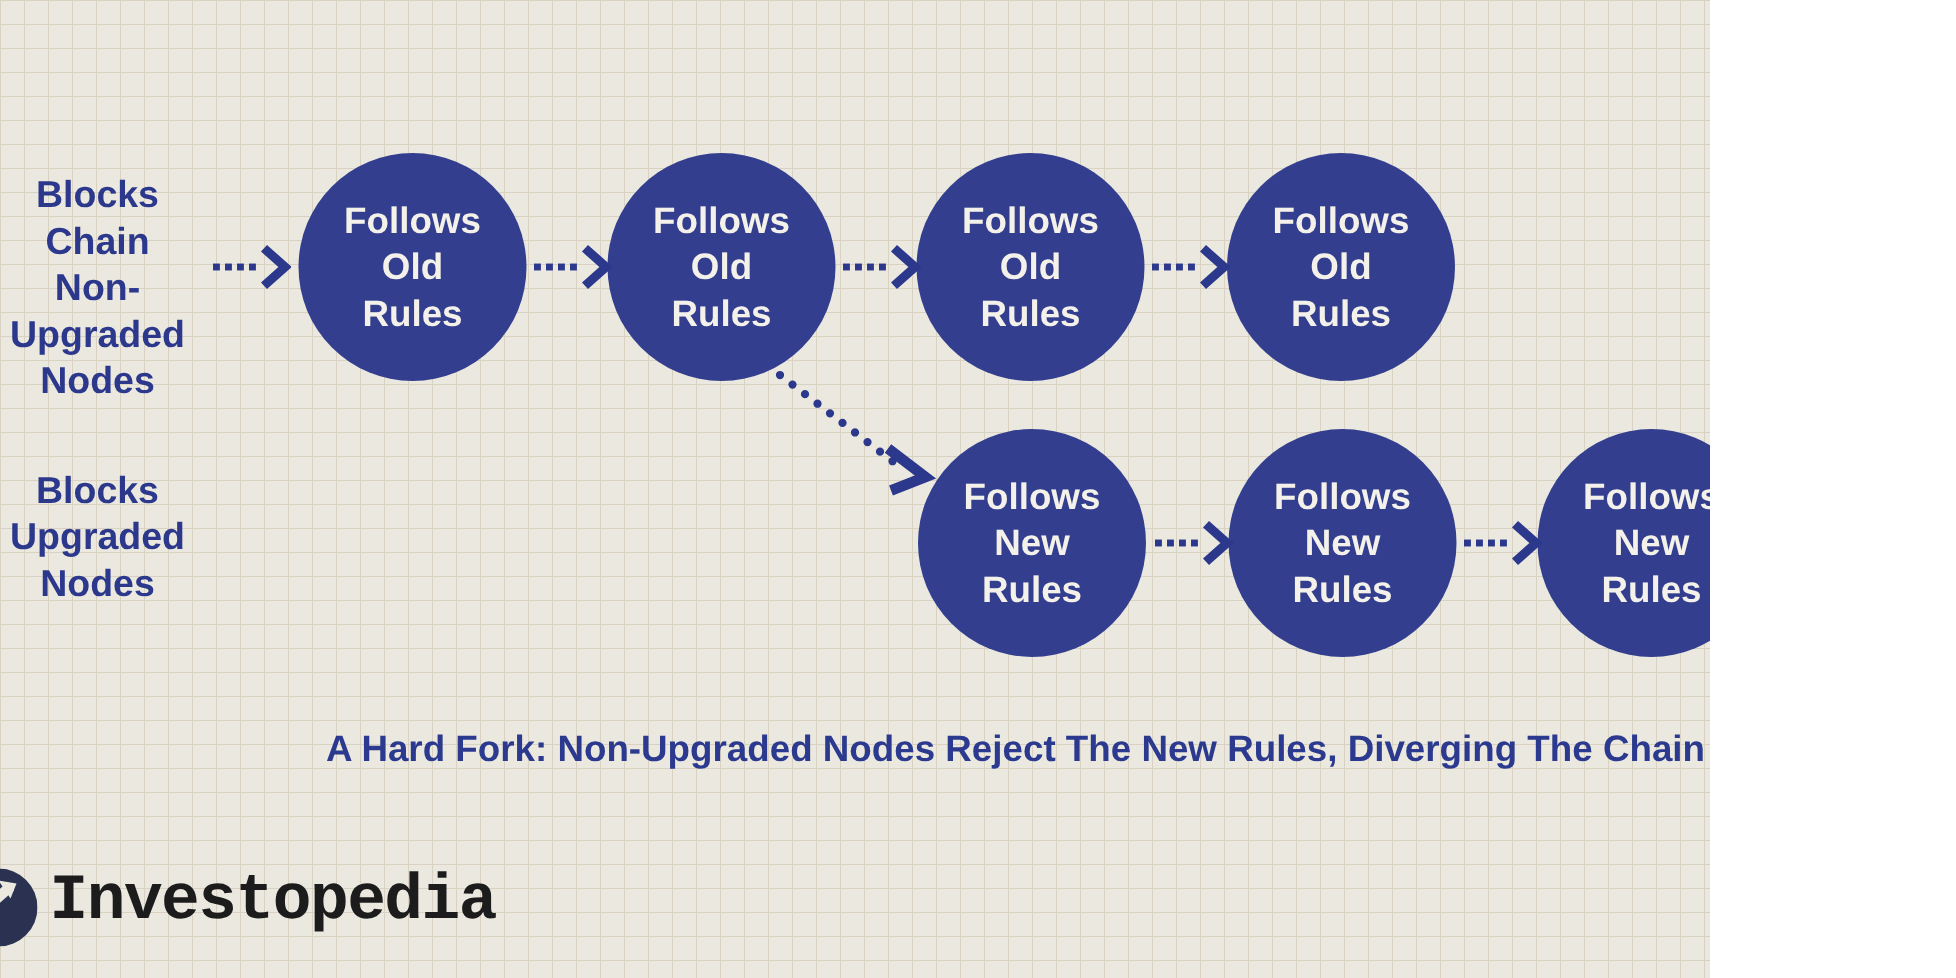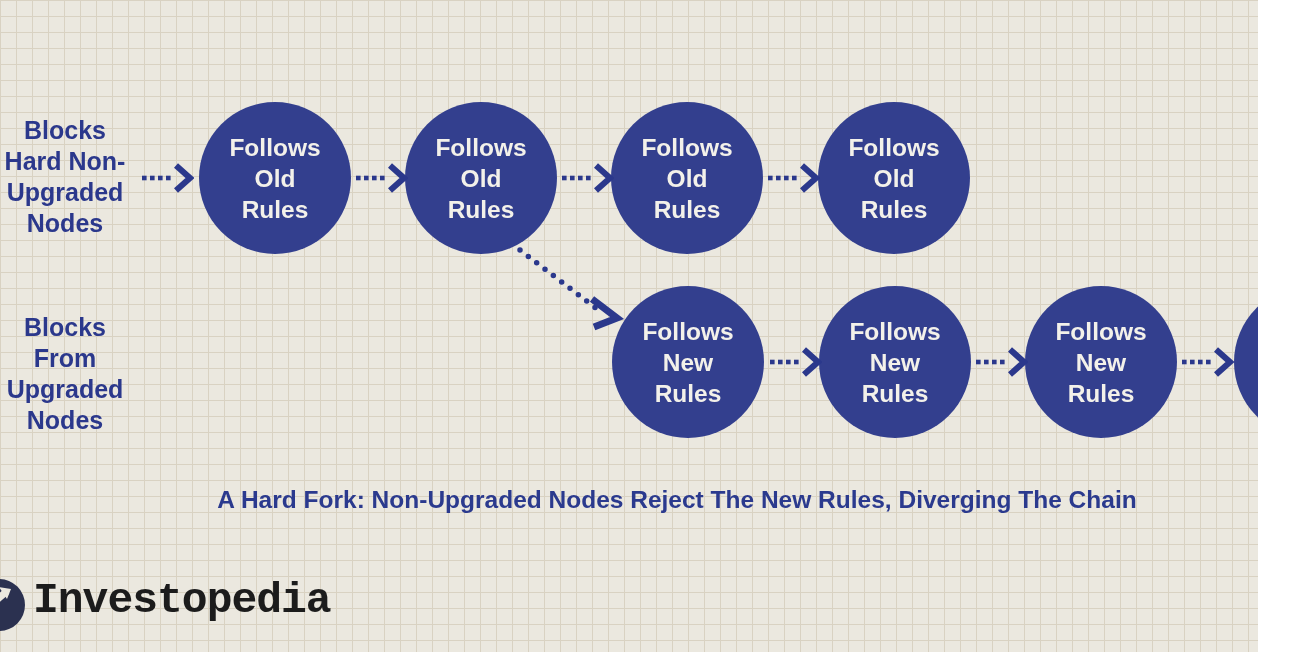--- a/index.html
+++ b/index.html
@@ -9,21 +9,21 @@
     --node-text:#f3f1ea;
     --accent-navy:#2b388c;
     --caption-text:#2b3a8e;
     --logo-text:#1c1c1c;
     --logo-badge:#2b3150;
   }
   html,body{margin:0;padding:0;}
   body{font-family:"Liberation Sans","DejaVu Sans",sans-serif;}
   #canvas{
     position:relative;
-    width:1258px;height:652px;
+    width:1140px;height:652px;
     overflow:hidden;
     background-color:var(--background);
     background-image:
       linear-gradient(to right, var(--grid-line) 1px, transparent 1px),
       linear-gradient(to bottom, var(--grid-line) 1px, transparent 1px);
     background-size:16px 16px;
   }
   .row-label{
     position:absolute;
     left:0;width:130px;
@@ -84,27 +84,26 @@
     font-family:Liberation Mono, monospace;
   }
 </style>
 </head>
 <body>
 
 <div id="canvas">
 
   <div class="row-label" id="label-non-upgraded">
     <span>Blocks</span>
-    <span>Hard Non-</span>
+    <span>Chain Non-</span>
     <span>Upgraded</span>
     <span>Nodes</span>
   </div>
   <div class="row-label" id="label-upgraded">
     <span>Blocks</span>
-    <span>From</span>
     <span>Upgraded</span>
     <span>Nodes</span>
   </div>
 
   <div class="node row-old" style="left:199px;">
     <span>Follows</span>
     <span>Old</span>
     <span>Rules</span>
   </div>
   <div class="node row-old" style="left:405px;">

